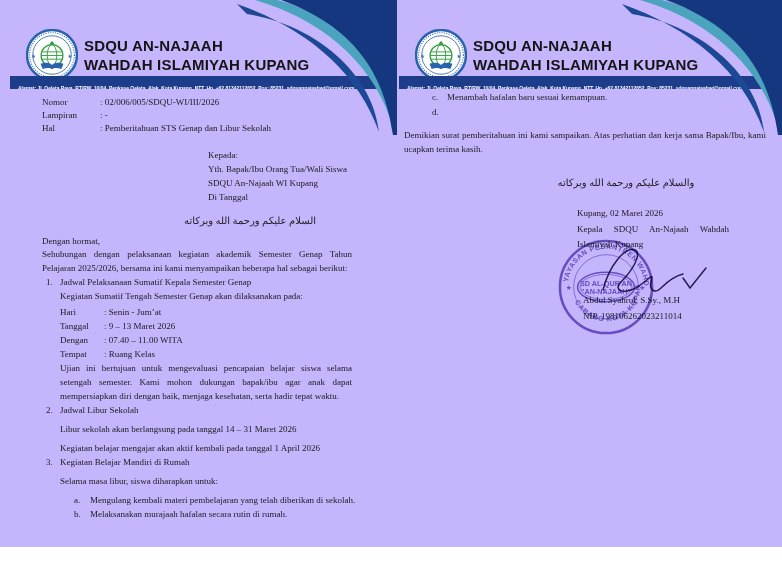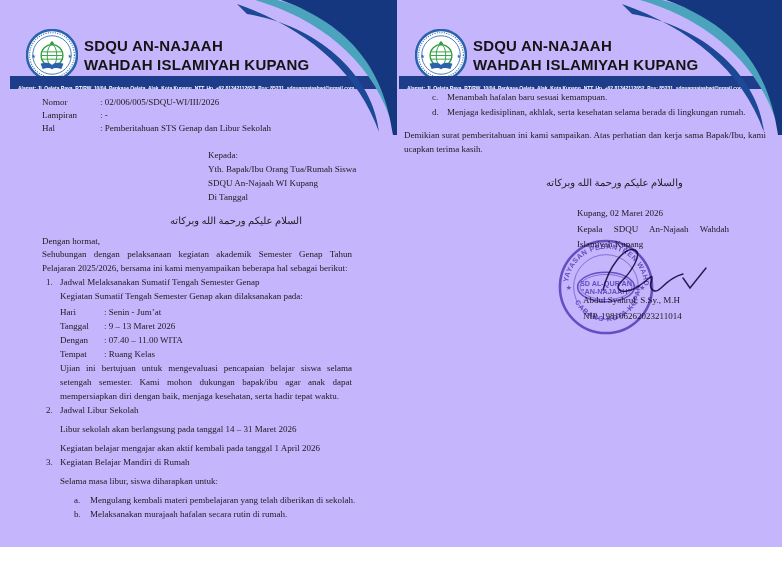--- a/index.html
+++ b/index.html
@@ -20,21 +20,21 @@
                  font-size:15px; letter-spacing:0.2px; color:#141414; white-space:nowrap; }
   .addr-bar { position:absolute; left:10px; top:76px; width:387px; height:13px;
               background:#1d3c8a; overflow:hidden; z-index:2; }
   .addr-bar .addr-inner { display:inline-block; transform:scale(0.47); transform-origin:0 50%;
               font-family:"Liberation Sans", sans-serif; font-weight:bold; font-size:10.5px;
               color:#ffffff; white-space:nowrap; line-height:13px; margin-left:8px; margin-top:6px; }
 
   
   .t { position:absolute; font-size:9px; line-height:13.8px; }
   .just { text-align:justify; }
-  .arabic { direction:rtl; font-size:10px; text-align:left; }
+  .arabic { direction:rtl; font-size:10px; text-align:center; }
 
   .meta-label { position:absolute; left:42px; width:58px; }
   .meta-value { position:absolute; left:100px; white-space:nowrap; }
 
   .sch-label { position:absolute; left:60px; width:44px; }
   .sch-value { position:absolute; left:104px; white-space:nowrap; }
 
   .num { position:absolute; left:46px; }
   .li-text { position:absolute; left:60px; white-space:nowrap; }
   .let { position:absolute; left:74px; }
@@ -87,31 +87,31 @@
     </div>
 
     <div class="t meta-label" style="top:96px">Nomor</div>
     <div class="t meta-value" style="top:96px">: 02/006/005/SDQU-WI/III/2026</div>
     <div class="t meta-label" style="top:109px">Lampiran</div>
     <div class="t meta-value" style="top:109px">: -</div>
     <div class="t meta-label" style="top:122px">Hal</div>
     <div class="t meta-value" style="top:122px">: Pemberitahuan STS Genap dan Libur Sekolah</div>
 
     <div class="t" style="left:208px; top:149px">Kepada:</div>
-    <div class="t" style="left:208px; top:163px; white-space:nowrap">Yth. Bapak/Ibu Orang Tua/Rumah Siswa</div>
+    <div class="t" style="left:208px; top:163px; white-space:nowrap">Yth. Bapak/Ibu Orang Tua/Wali Siswa</div>
     <div class="t" style="left:208px; top:177px; white-space:nowrap">SDQU An-Najaah WI Kupang</div>
     <div class="t" style="left:208px; top:191px">Di Tanggal</div>
 
     <div class="t arabic" style="left:170px; top:214px; width:160px">السلام عليكم ورحمة الله وبركاته</div>
 
     <div class="t" style="left:42px; top:235px">Dengan hormat,</div>
     <div class="t just" style="left:42px; top:248px; width:310px">Sehubungan dengan pelaksanaan kegiatan akademik Semester Genap Tahun Pelajaran 2025/2026, bersama ini kami menyampaikan beberapa hal sebagai berikut:</div>
 
     <div class="t num" style="top:276px">1.</div>
-    <div class="t li-text" style="top:276px">Jadwal Melaksanakan Sumatif Tengah Semester Genap</div>
+    <div class="t li-text" style="top:276px">Jadwal Pelaksanaan Sumatif Kepala Semester Genap</div>
     <div class="t li-text" style="top:290px">Kegiatan Sumatif Tengah Semester Genap akan dilaksanakan pada:</div>
 
     <div class="t sch-label" style="top:306px">Hari</div>
     <div class="t sch-value" style="top:306px">: Senin - Jum’at</div>
     <div class="t sch-label" style="top:320px">Tanggal</div>
     <div class="t sch-value" style="top:320px">: 9 – 13 Maret 2026</div>
     <div class="t sch-label" style="top:334px">Dengan</div>
     <div class="t sch-value" style="top:334px">: 07.40 – 11.00 WITA</div>
     <div class="t sch-label" style="top:348px">Tempat</div>
     <div class="t sch-value" style="top:348px">: Ruang Kelas</div>
@@ -161,21 +161,20 @@
         <div>WAHDAH ISLAMIYAH KUPANG</div>
       </div>
       <div class="addr-bar">
         <span class="addr-inner">Alamat: Jl. Oeleta Raya, RT/RW. 10/04, Penkase Oeleta, Alak, Kota Kupang, NTT. Hp. +62 81342112652, Pos: 85231, sdquannajaahwi@gmail.com</span>
       </div>
     </div>
 
     <div class="t let" style="top:91px">c.</div>
     <div class="t let-text" style="top:91px">Menambah hafalan baru sesuai kemampuan.</div>
     <div class="t let" style="top:106px">d.</div>
-    <div class="t let-text" style="top:106px">Menjaga kedisiplinan, akhlak, serta kesehatan selama berada di lingkungan rumah.</div>
 
     <div class="t just" style="left:7px; top:129px; width:362px">Demikian surat pemberitahuan ini kami sampaikan. Atas perhatian dan kerja sama Bapak/Ibu, kami ucapkan terima kasih.</div>
 
     <div class="t arabic" style="left:149px; top:176px; width:160px">والسلام عليكم ورحمة الله وبركاته</div>
 
     <div class="sig-block">
       <div class="t" style="left:180px; top:207px; white-space:nowrap">Kupang, 02 Maret 2026</div>
       <div class="t just" style="left:180px; top:222px; width:152px; line-height:15px">Kepala SDQU An-Najaah Wahdah Islamiyah Kupang</div>
 
       <svg class="stamp" viewBox="0 0 100 100">

